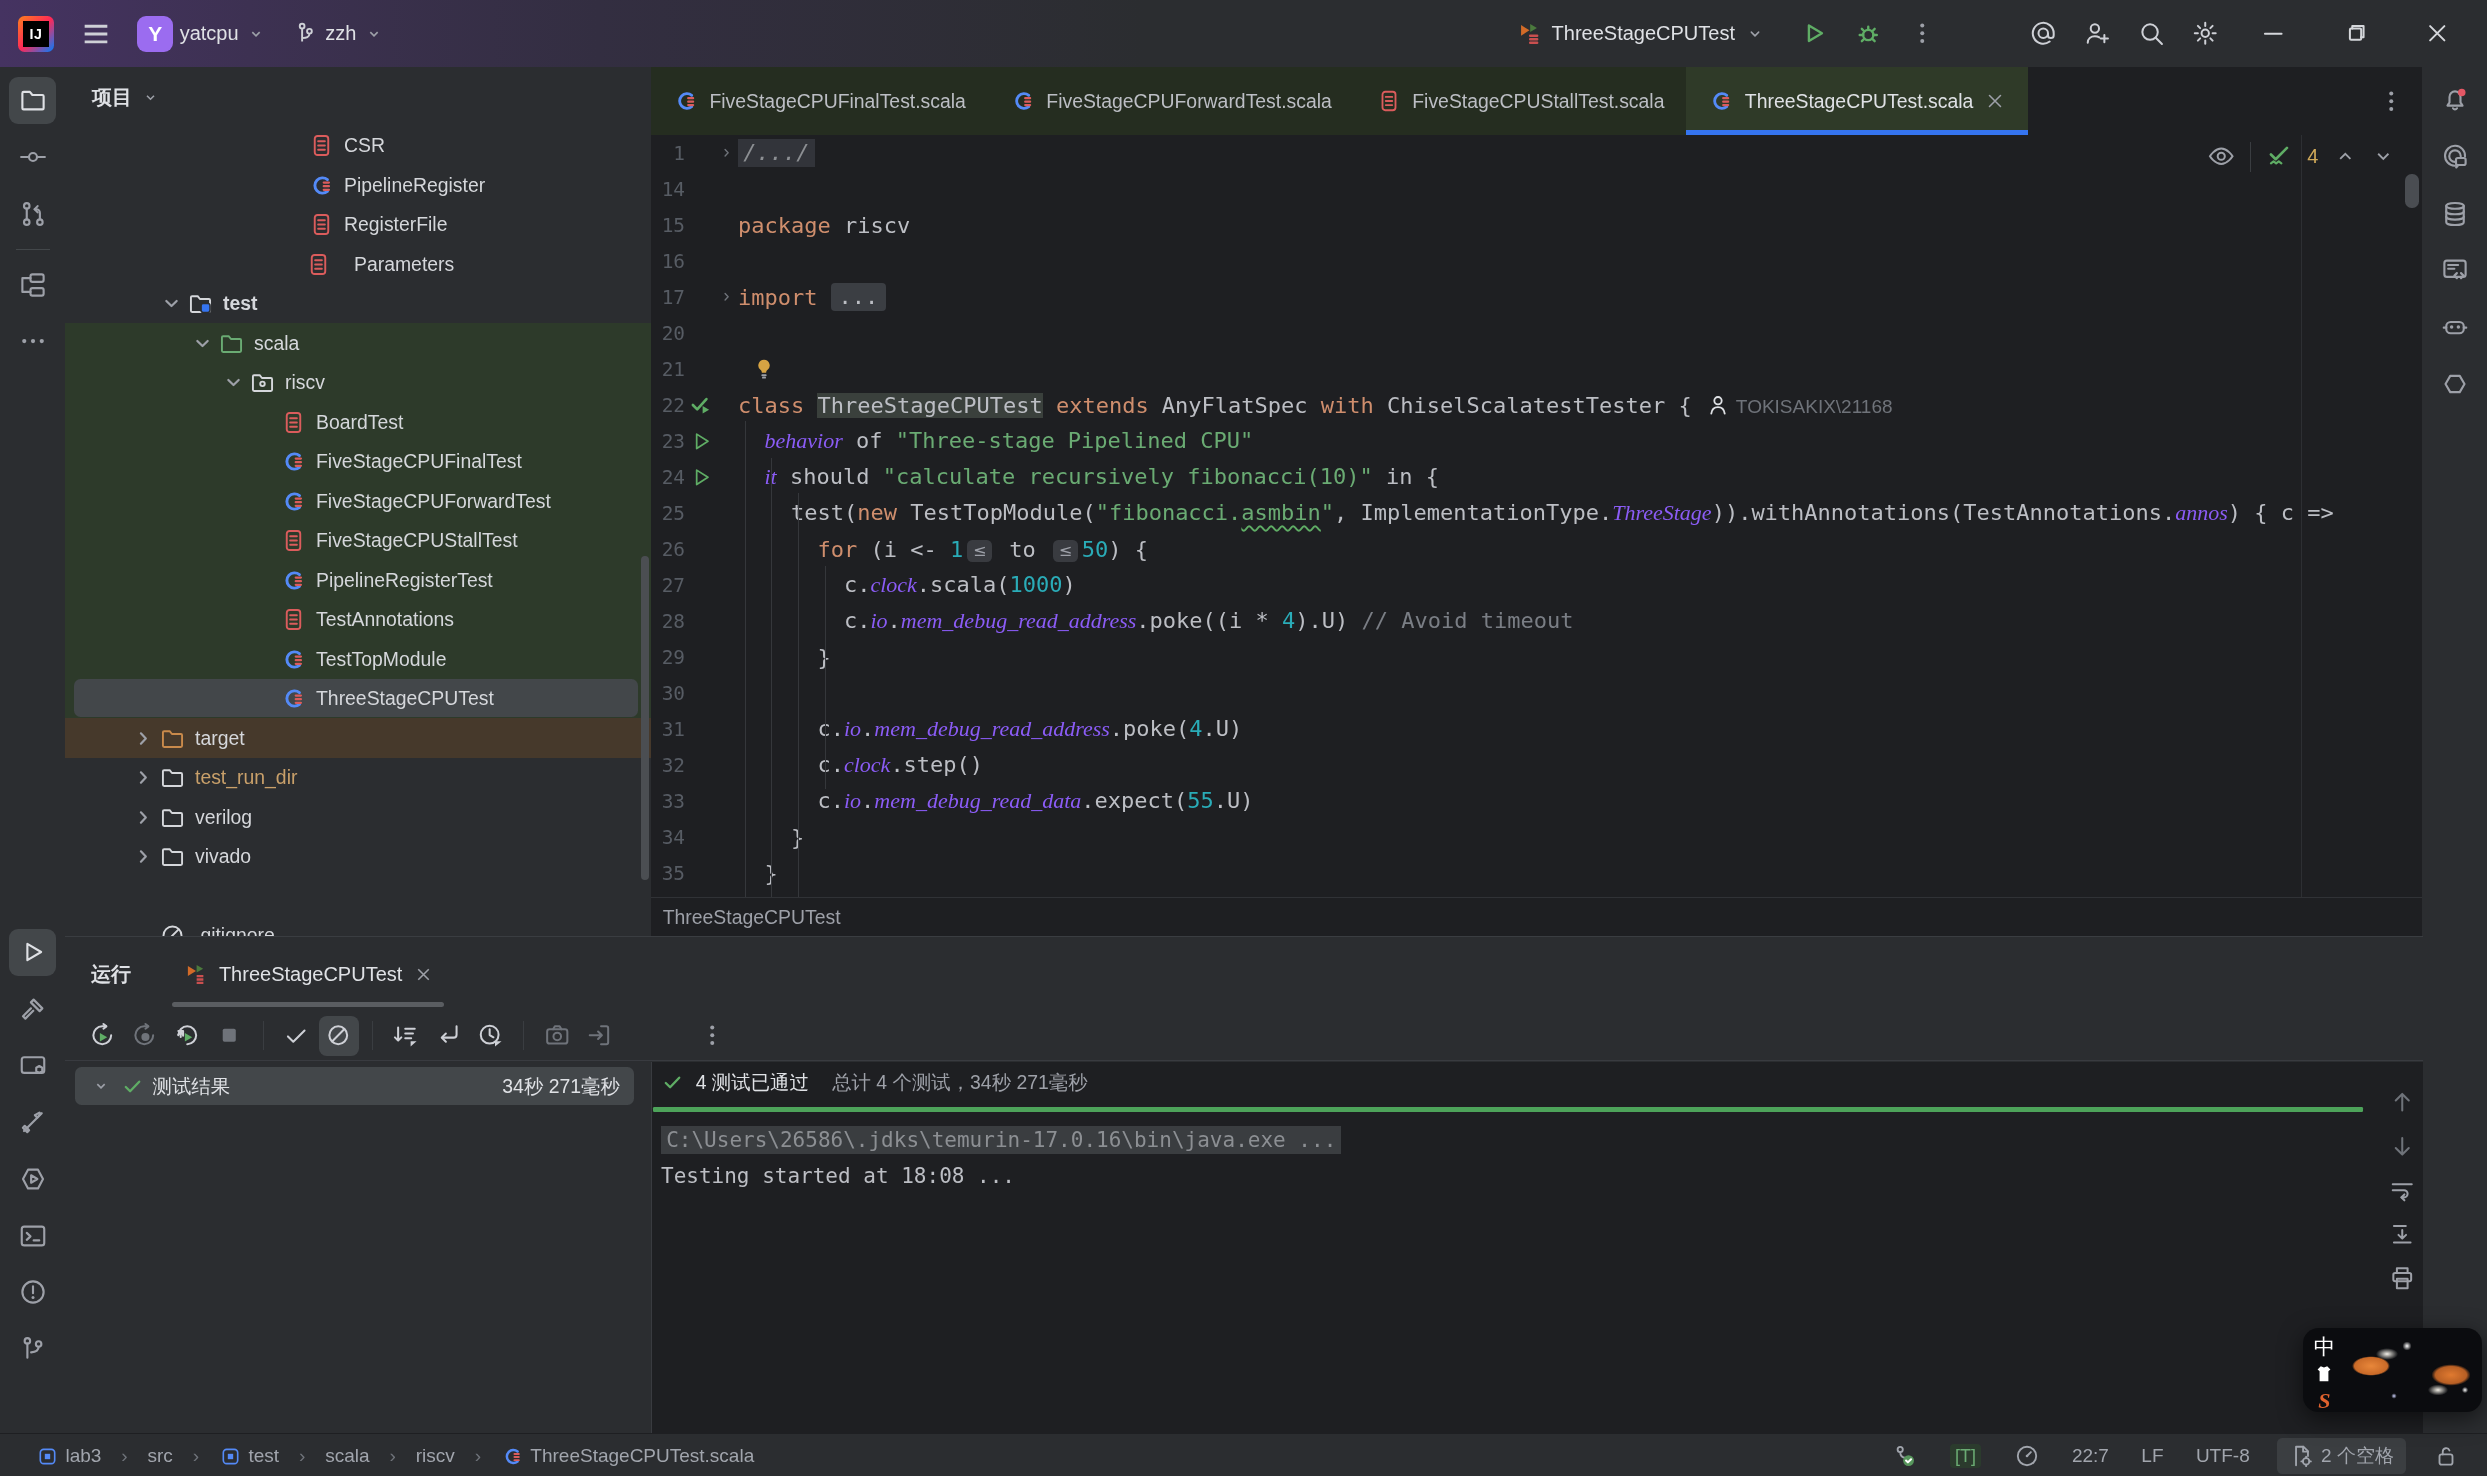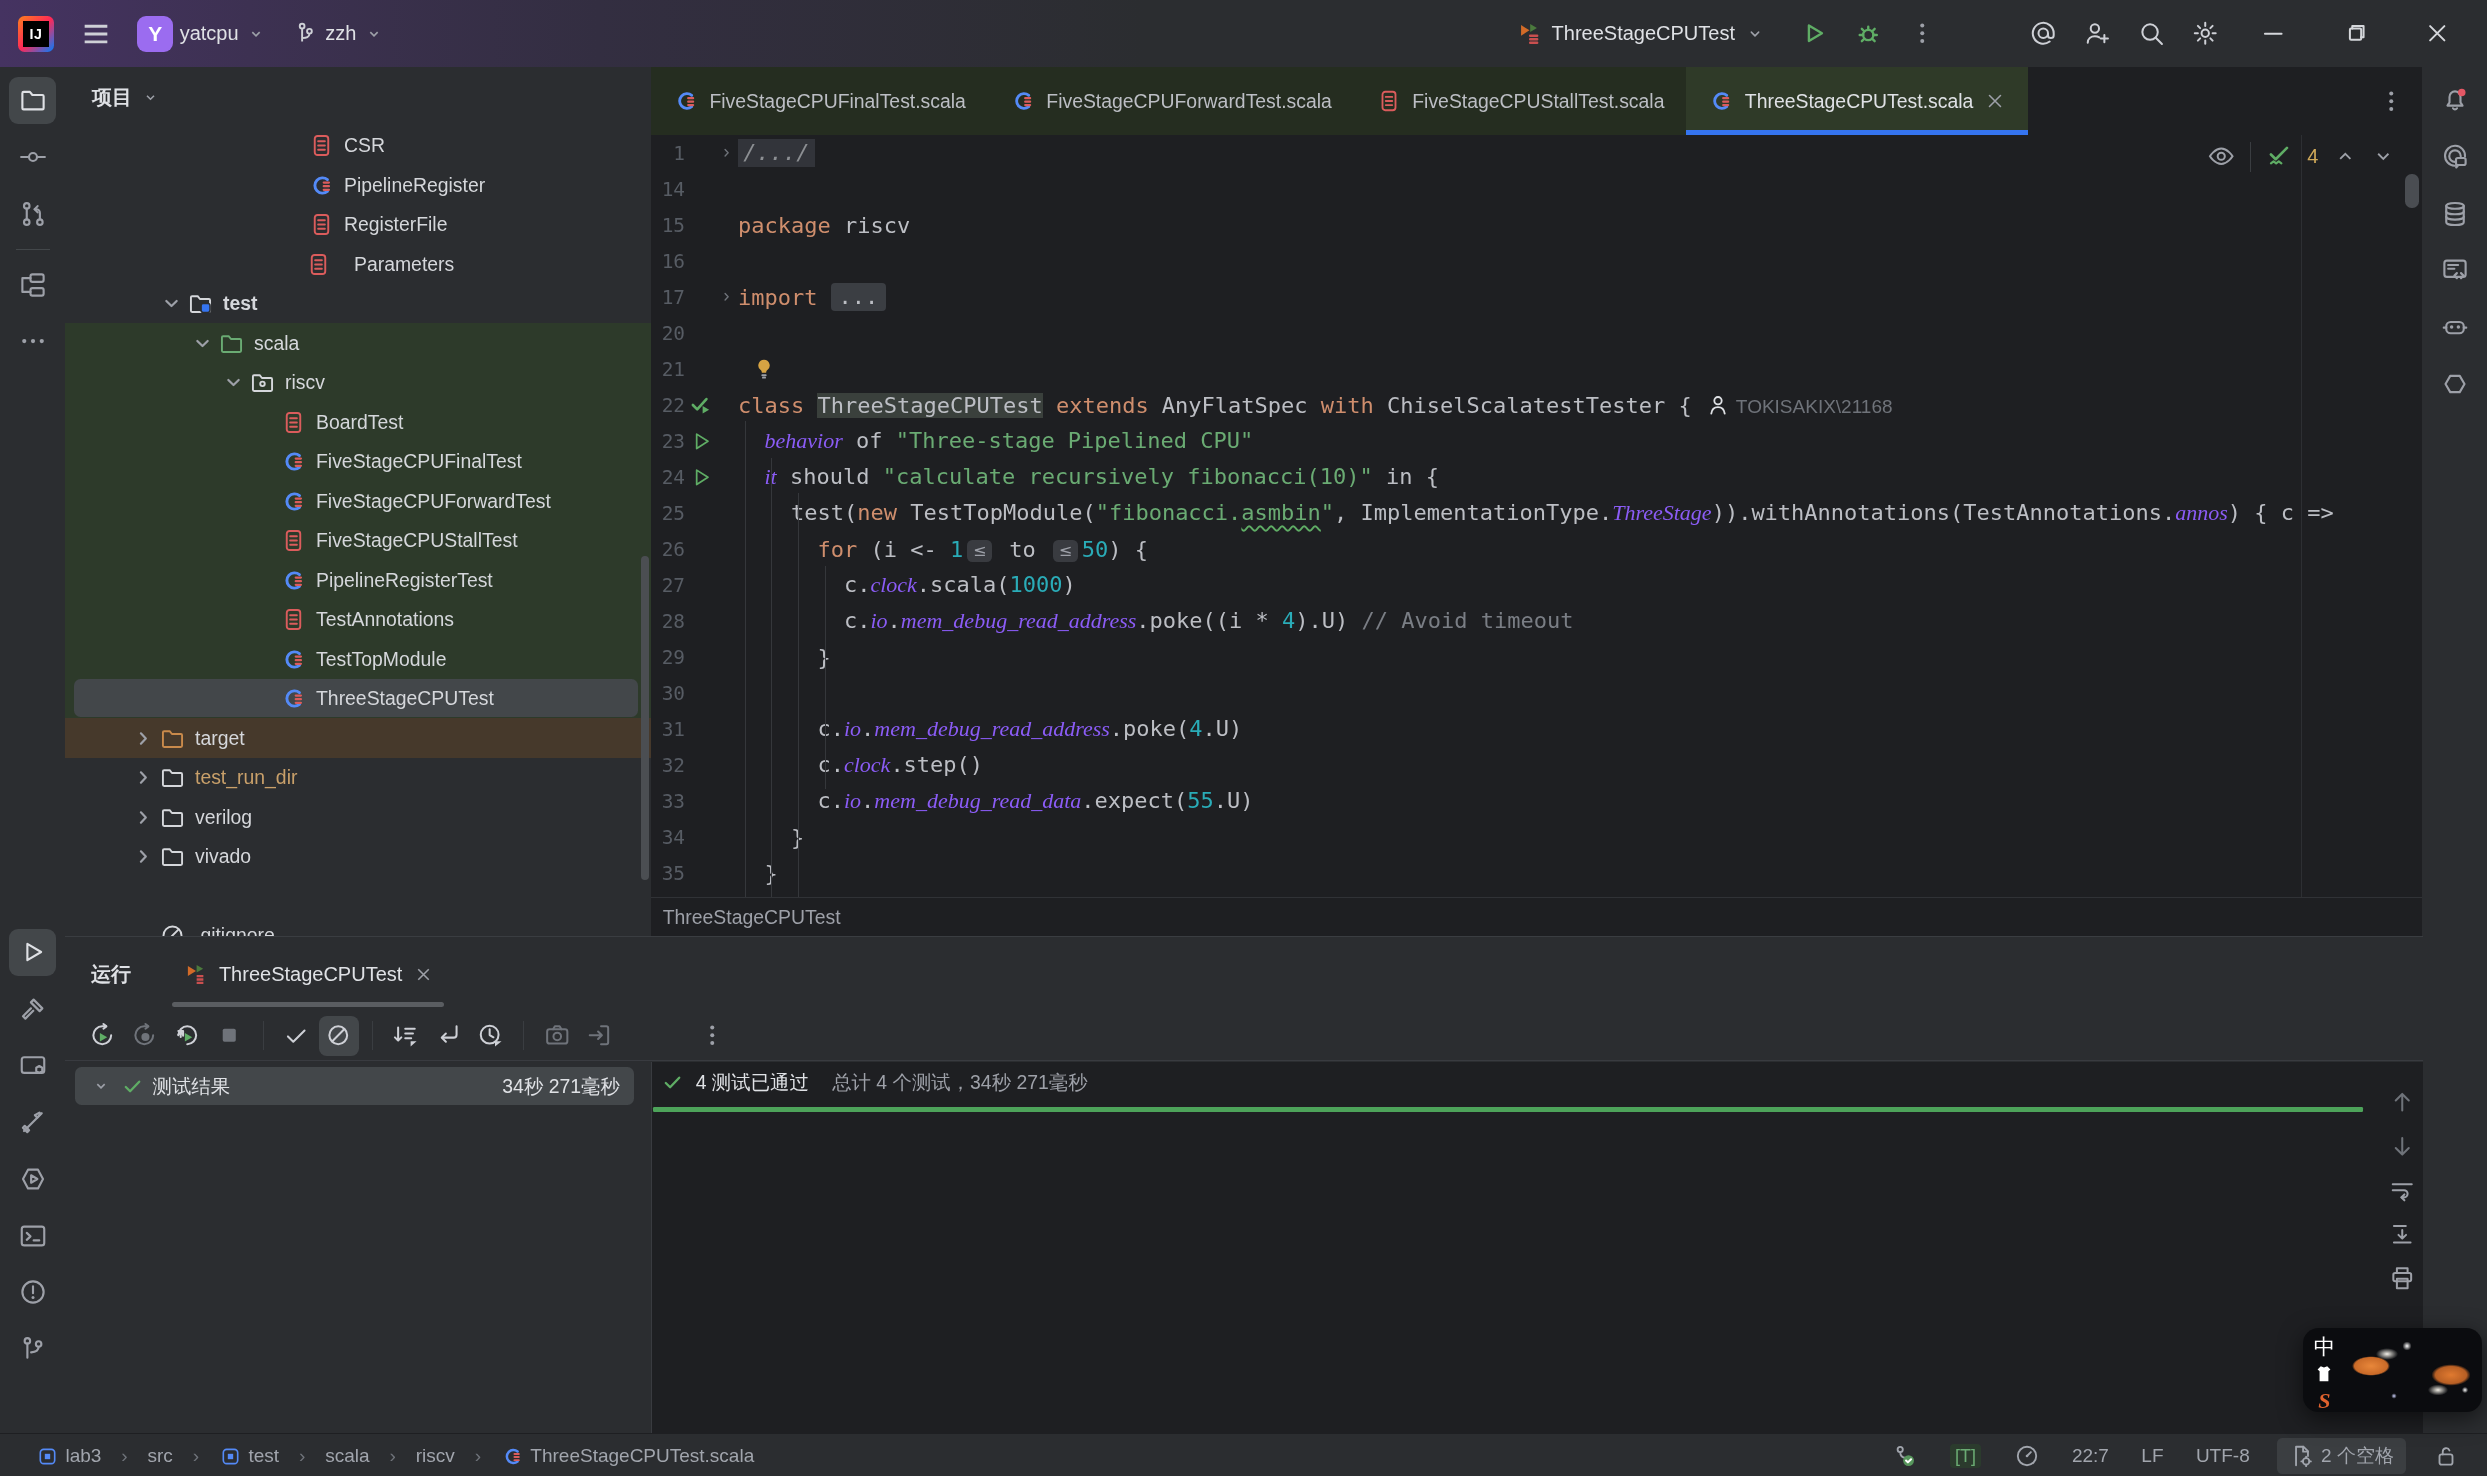--- a/index.html
+++ b/index.html
@@ -893,20 +893,24 @@
       <div id="res-header">
         <span class="icon" style="width:23px;height:23px">
             <svg viewBox="0 0 24 24" fill="none" stroke="#5FAD65" stroke-width="2.4" stroke-linecap="round" stroke-linejoin="round">
               <path d="M5 12.5l4.5 4.5L19 7"></path>
             </svg>
           </span>
         <span>4 测试已通过</span>
         <span class="detail">总计 4 个测试，34秒 271毫秒</span>
       </div>
       <div id="progress"></div>
+      <div id="console">
+          <div><span class="con-cmd">C:\Users\26586\.jdks\temurin-17.0.16\bin\java.exe ...</span></div>
+          <div><span class="con-plain">Testing started at 18:08 ...</span></div>
+        </div>
       <div id="con-icons">
           <span class="icon dim" style="width:28.5px;height:28.5px">
             <svg viewBox="0 0 24 24" fill="none" stroke="currentColor" stroke-width="1.7" stroke-linecap="round" stroke-linejoin="round">
               <path d="M12 19V5M6.5 10.5L12 5l5.5 5.5"></path>
             </svg>
           </span>
           <span class="icon dim" style="width:28.5px;height:28.5px">
             <svg viewBox="0 0 24 24" fill="none" stroke="currentColor" stroke-width="1.7" stroke-linecap="round" stroke-linejoin="round">
               <path d="M12 5v14M6.5 13.5L12 19l5.5-5.5"></path>
             </svg>

